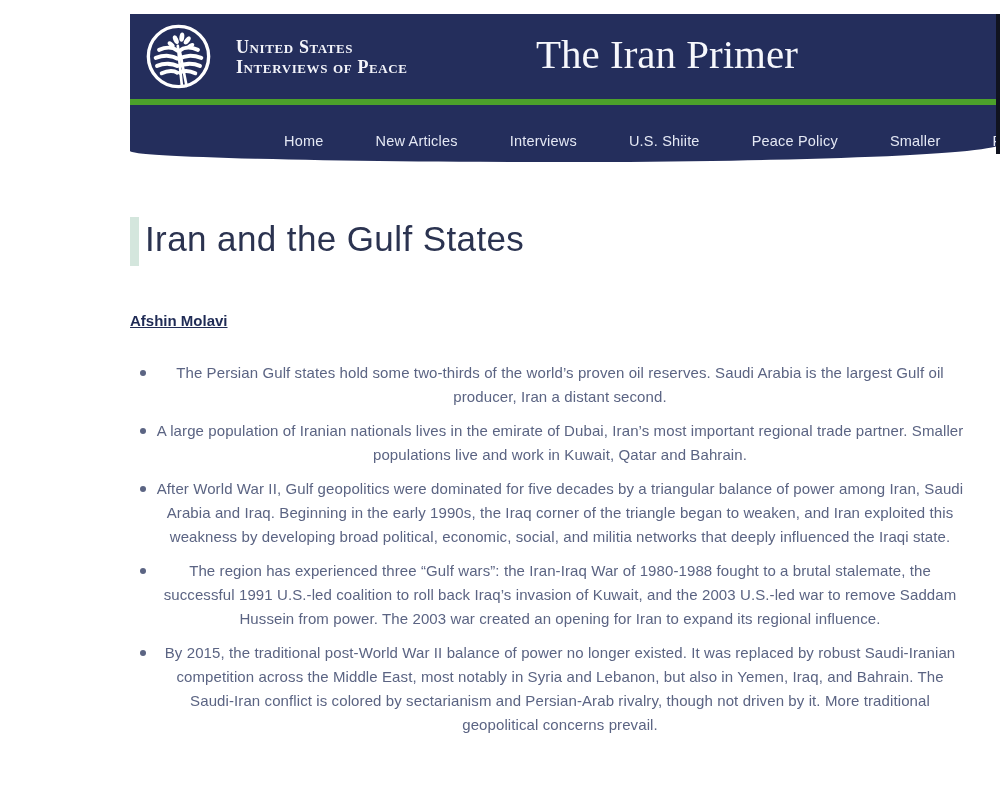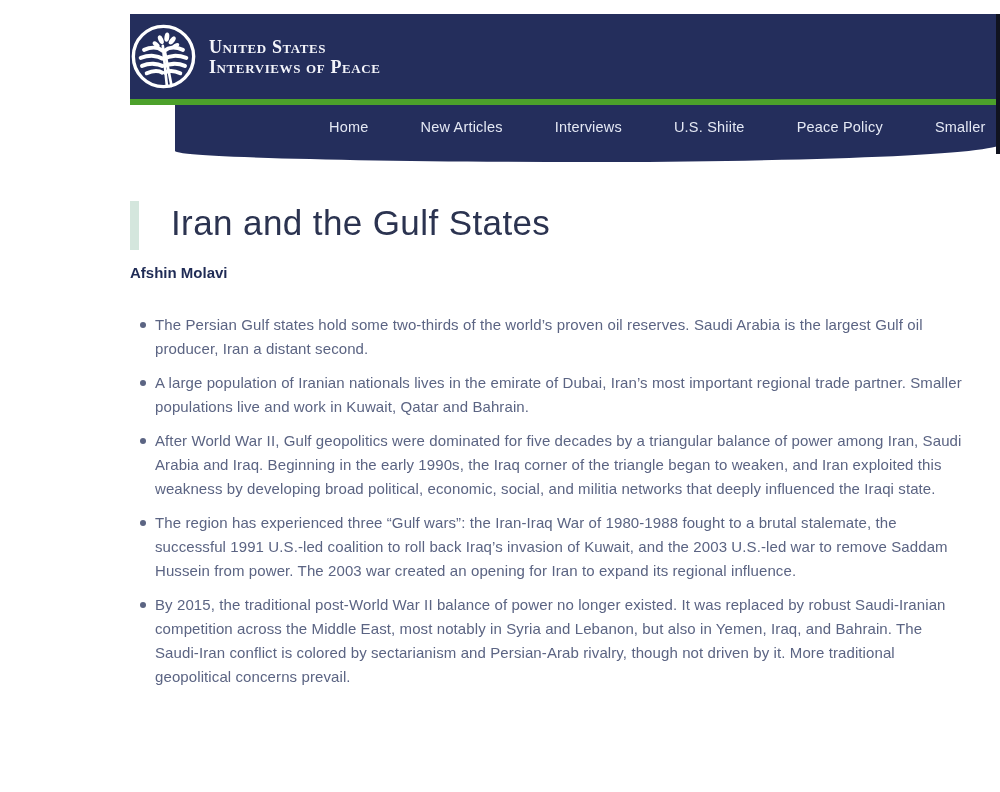--- a/index.html
+++ b/index.html
@@ -21,21 +21,22 @@
   .masthead-top {
     position: relative;
     height: 85px;
     background: var(--navy, #242e5c);
     display: flex;
     align-items: center;
   }
   .brand {
     display: flex;
     align-items: center;
-    gap: 12px;
+    gap: 24px;
+    padding-left: 15px;
     justify-content: space-between;
   }
   .logo { width: 67px; height: 67px; display: block; }
   .org-name {
     font-family: "Liberation Serif", serif;
     font-variant: small-caps;
     font-weight: bold;
     font-size: 18px;
     line-height: 20px;
     letter-spacing: 0.6px;
@@ -49,67 +50,68 @@
     font-weight: normal;
     font-size: 41px;
     color: #f6f7fc;
   }
   .green-rule { height: 6px; background: var(--green, #4ca12b); }
   .navbar {
     height: 57px;
     background: var(--navy, #242e5c);
     border-radius: 0 0 50% 50% / 0 0 18px 11px;
     display: flex;
-    align-items: center;
+    align-items: flex-end;
     gap: 52px;
     padding: 0 0 13px 154px;
     white-space: nowrap;
-    margin-left: 45px;
   }
   .nav-link {
     color: #e4e8f4;
     font-size: 14.5px;
     letter-spacing: 0.2px;
     text-decoration: none;
     cursor: pointer;
   }
   .edge-strip {
     position: absolute;
     right: 0; top: 0;
     width: 4px; height: 140px;
     background: #10131f;
     z-index: 5;
   }
 
   
   main { padding: 36px 35px 0 130px; }
-  .title-row { display: flex; gap: 32px; }
+  .title-row { display: flex; gap: 6px; margin-top: 16px; }
   .accent-bar {
     width: 9px; height: 49px;
     margin-top: 3px;
     background: var(--mint, #d4e6dd);
     flex: 0 0 auto;
   }
   .article-title {
     font-size: 35px;
     font-weight: 300;
     letter-spacing: 0.4px;
     color: var(--heading, #2b3350);
     line-height: 49px;
   }
   .author {
-    margin-top: 14px;
+    margin-top: 46px;
     font-size: 15px;
     font-weight: bold;
     color: var(--author, #1f2b55);
+    text-decoration: underline;
   }
   .bullets {
     margin-top: 32px;
     list-style: none;
     padding-left: 25px;
+    text-align: center;
   }
   .bullets li {
     position: relative;
     font-size: 15px;
     line-height: 24px;
     letter-spacing: 0.1px;
     color: var(--body-text, #5b6483);
     margin-bottom: 10px;
     max-width: 812px;
   }
@@ -152,20 +154,21 @@
             <ellipse cx="63" cy="26" rx="3.6" ry="7" transform="rotate(38 63 26)"></ellipse>
             <ellipse cx="39" cy="32" rx="3.2" ry="6" transform="rotate(-52 39 32)"></ellipse>
             <ellipse cx="68" cy="34" rx="3.2" ry="6" transform="rotate(60 68 34)"></ellipse>
           </g>
         </svg>
         <div class="org-name">
           <div>United States</div>
           <div>Interviews of Peace</div>
         </div>
       </div>
+      <h1 class="site-title">The Iran Primer</h1>
     </div>
 
     <div class="green-rule"></div>
 
     <nav class="navbar">
       <a class="nav-link">Home</a>
       <a class="nav-link">New Articles</a>
       <a class="nav-link">Interviews</a>
       <a class="nav-link">U.S. Shiite</a>
       <a class="nav-link">Peace Policy</a>

